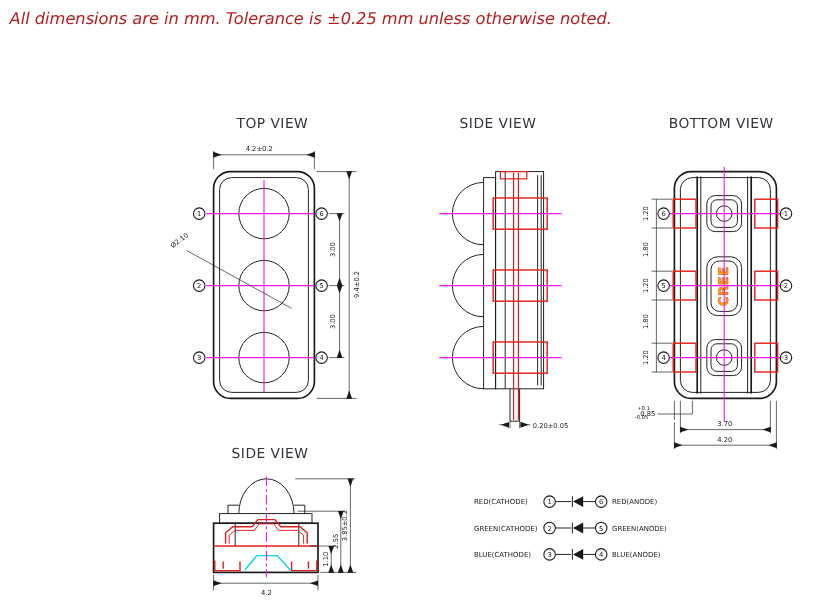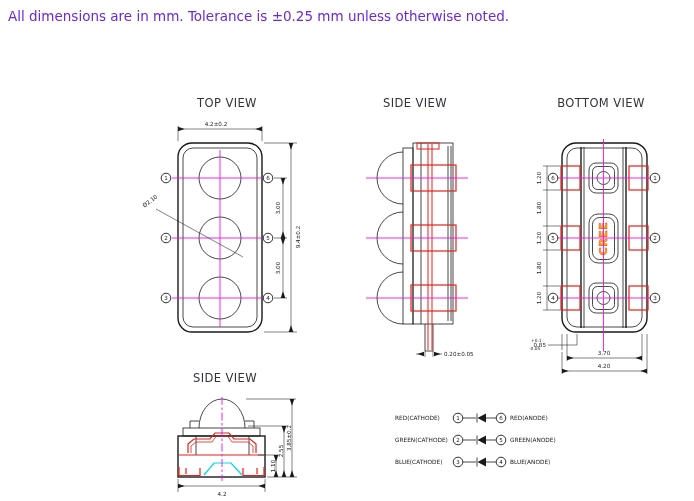--- a/index.html
+++ b/index.html
@@ -1,18 +1,18 @@
 <!DOCTYPE html>
 <html><head>
 <meta charset="utf-8">
 <style>
   html,body{margin:0;padding:0;background:#fff;}
   #page{position:relative;width:694px;height:501px;background:#ffffff;overflow:hidden;
         font-family:"DejaVu Sans",sans-serif;}
-  #header-note{position:absolute;left:8px;top:8px;font-size:13.5px;color:#6d28d9;}
+  #header-note{position:absolute;left:8px;top:8px;font-size:13.5px;color:#b91c1c;font-style:italic;}
   svg text{font-family:"DejaVu Sans",sans-serif;}
   .vtitle{font-size:11.5px;fill:#32323c;letter-spacing:.4px;}
   .dt{font-size:5.6px;fill:#1a1a1a;}
   .tt{font-size:4.4px;fill:#1a1a1a;}
   .pt{font-size:5.6px;fill:#1a1a1a;}
   .sl{font-size:5.8px;fill:#1a1a1a;}
   .rt{dominant-baseline:central;}
   .o1{stroke:#1a1a1a;stroke-width:1.4;fill:none;}
   .o2{stroke:#1a1a1a;stroke-width:.8;fill:none;}
   .dim{stroke:#1a1a1a;stroke-width:.55;fill:none;}

